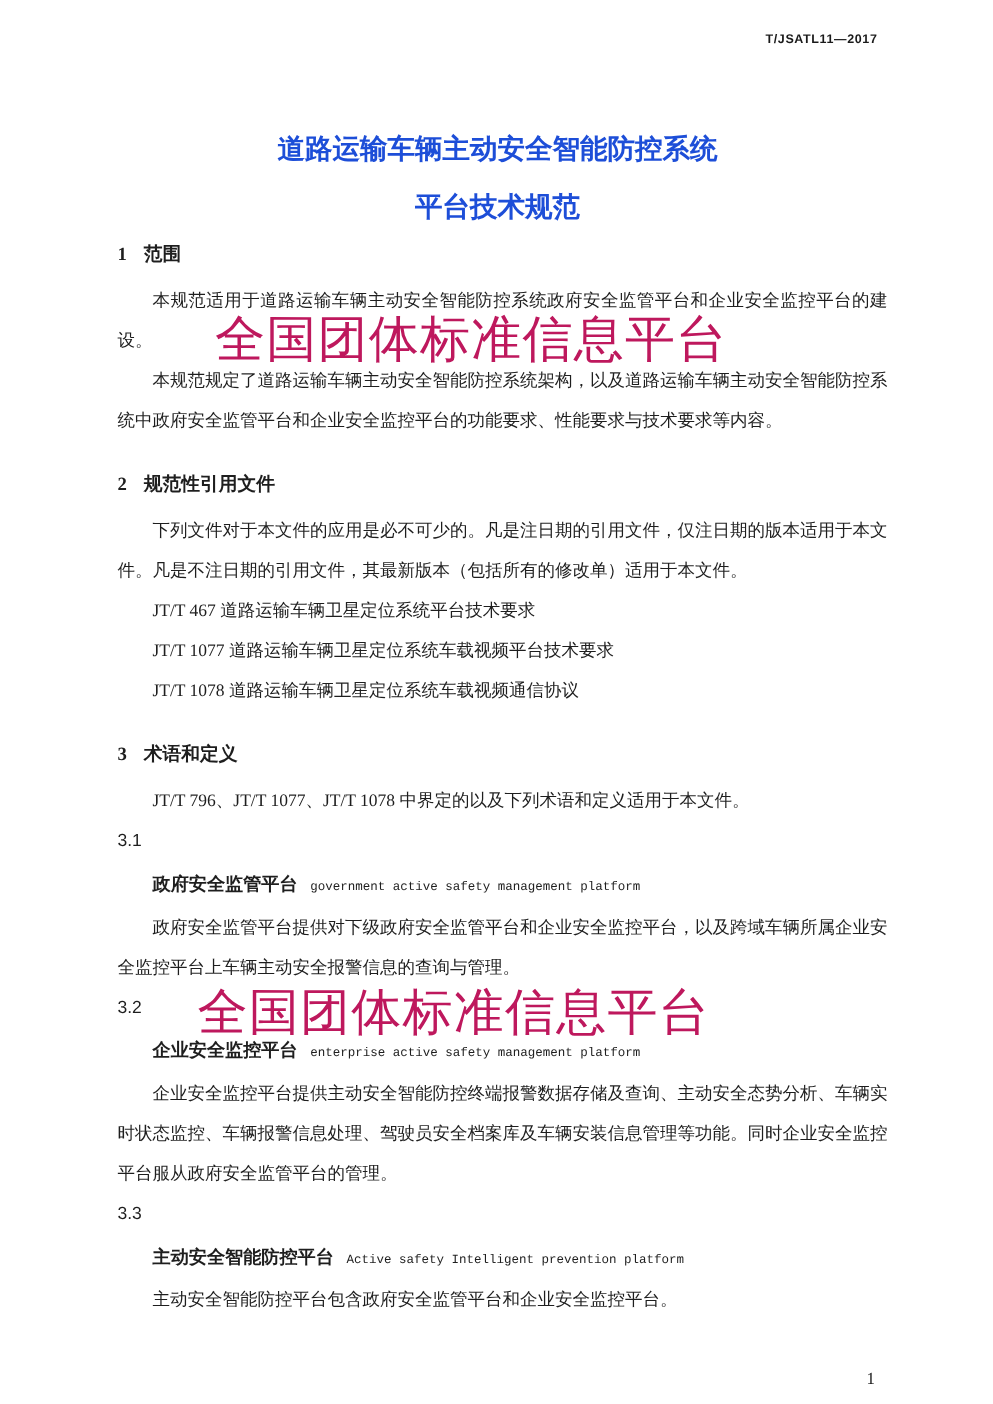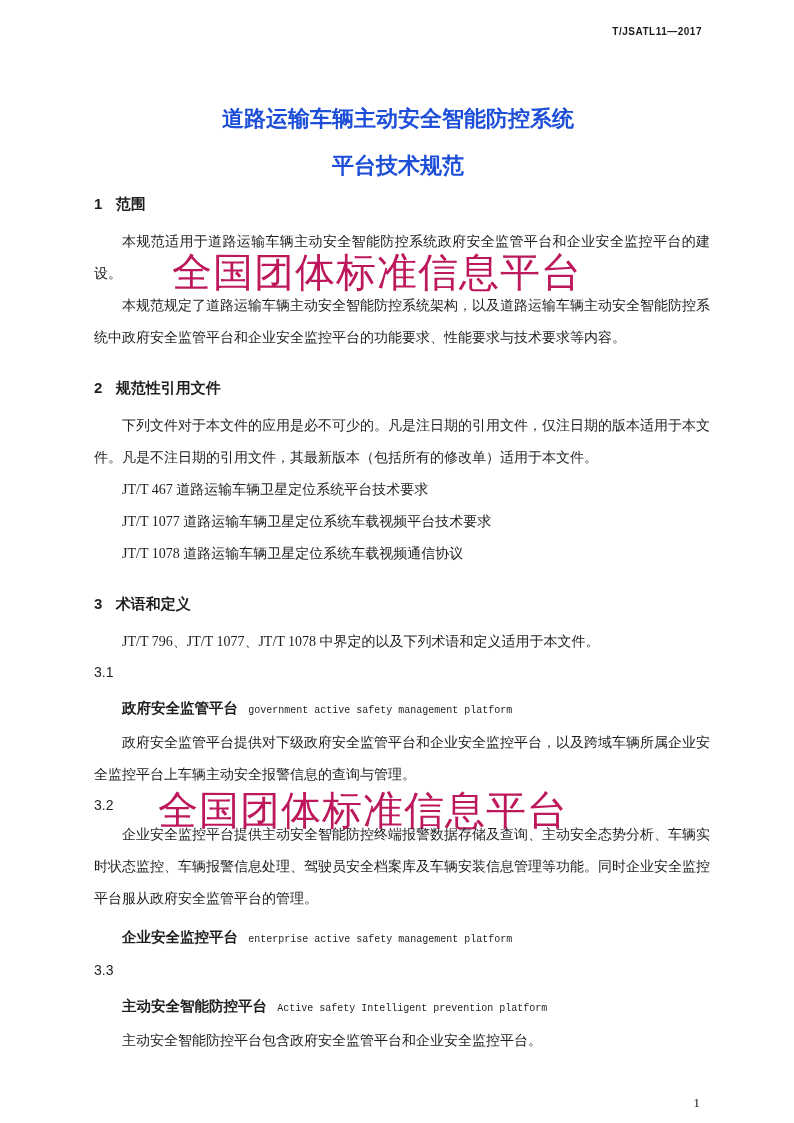--- a/index.html
+++ b/index.html
@@ -59,21 +59,21 @@
     position: absolute;
     z-index: 1;
     top: 188px;
     left: 94px;
     width: 616px;
     font-size: 14px;
     line-height: 32px;
   }
   .blk { margin: 0; }
   .section-heading {
-    font-family: Liberation Sans, sans-serif;
+    font-family: Liberation Serif, serif;
     font-weight: bold;
     font-size: 15px;
     margin: 18px 0 6px 0;
   }
   .section-heading:first-child { margin-top: 0; }
   .sec-num { margin-right: 0.9em; }
   .paragraph {
     text-indent: 2em;
     text-align: justify;
   }
@@ -128,21 +128,21 @@
       <div class="blk paragraph">下列文件对于本文件的应用是必不可少的。凡是注日期的引用文件，仅注日期的版本适用于本文件。凡是不注日期的引用文件，其最新版本（包括所有的修改单）适用于本文件。</div>
       <div class="blk reference">JT/T 467 道路运输车辆卫星定位系统平台技术要求</div>
       <div class="blk reference">JT/T 1077 道路运输车辆卫星定位系统车载视频平台技术要求</div>
       <div class="blk reference">JT/T 1078 道路运输车辆卫星定位系统车载视频通信协议</div>
       <div class="blk section-heading"><span class="sec-num">3</span><span>术语和定义</span></div>
       <div class="blk paragraph">JT/T 796、JT/T 1077、JT/T 1078 中界定的以及下列术语和定义适用于本文件。</div>
       <div class="blk term-number">3.1</div>
       <div class="blk term-name"><span class="term-zh">政府安全监管平台</span><span class="term-en">government active safety management platform</span></div>
       <div class="blk paragraph">政府安全监管平台提供对下级政府安全监管平台和企业安全监控平台，以及跨域车辆所属企业安全监控平台上车辆主动安全报警信息的查询与管理。</div>
       <div class="blk term-number">3.2</div>
+      <div class="blk term-name"><span class="term-zh">企业安全监控平台</span><span class="term-en">enterprise active safety management platform</span></div>
       <div class="blk paragraph">企业安全监控平台提供主动安全智能防控终端报警数据存储及查询、主动安全态势分析、车辆实时状态监控、车辆报警信息处理、驾驶员安全档案库及车辆安装信息管理等功能。同时企业安全监控平台服从政府安全监管平台的管理。</div>
-      <div class="blk term-name"><span class="term-zh">企业安全监控平台</span><span class="term-en">enterprise active safety management platform</span></div>
       <div class="blk term-number">3.3</div>
       <div class="blk term-name"><span class="term-zh">主动安全智能防控平台</span><span class="term-en">Active safety Intelligent prevention platform</span></div>
       <div class="blk paragraph">主动安全智能防控平台包含政府安全监管平台和企业安全监控平台。</div>
     </main>
 
   <div class="page-number">1</div>
 </div>
 
 </body></html>

